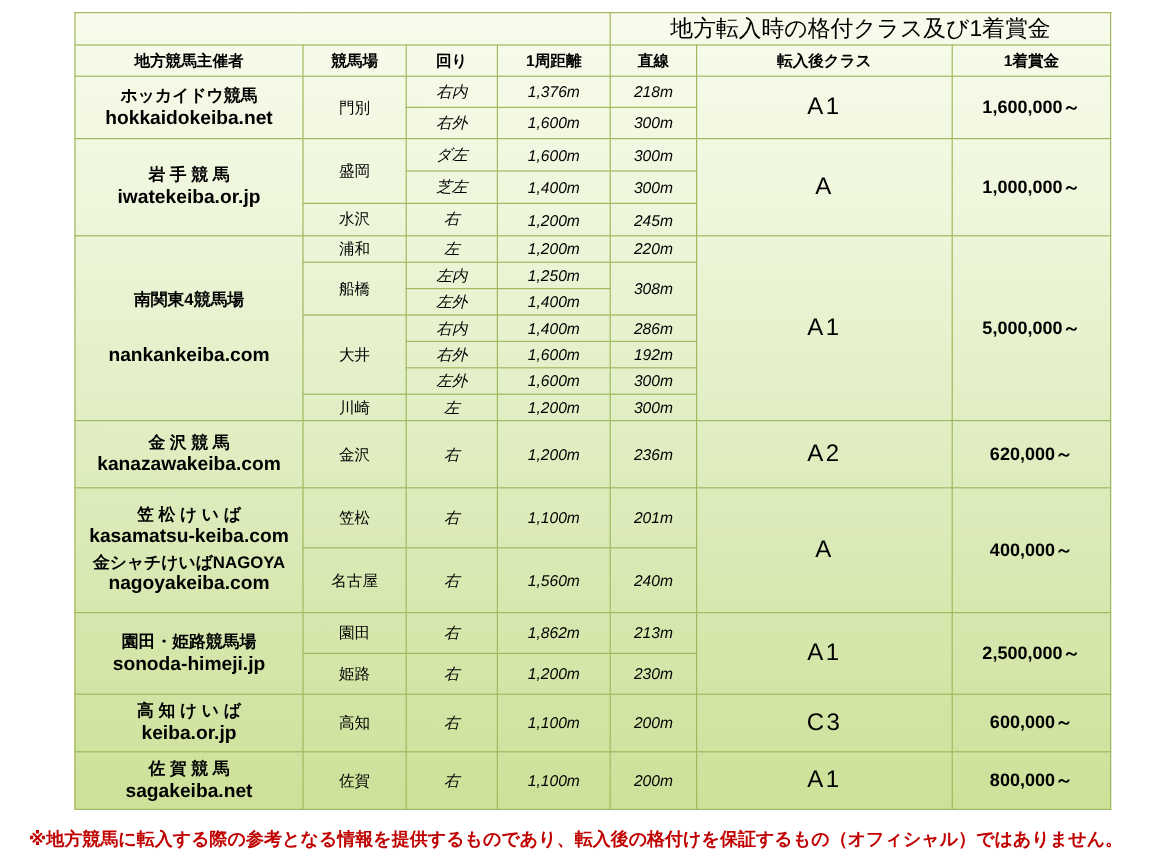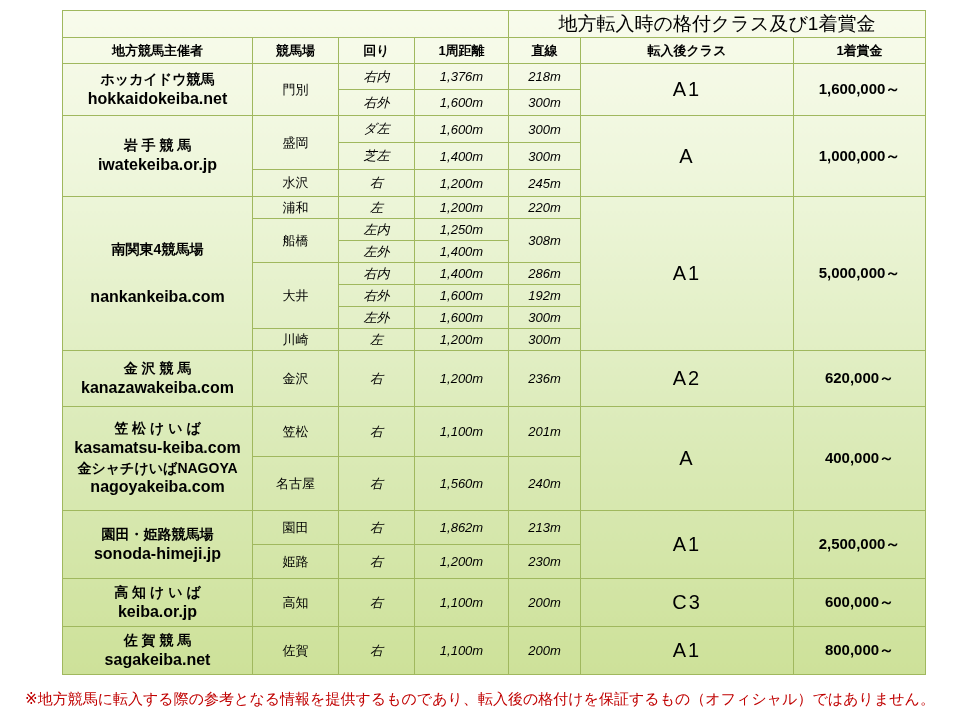--- a/index.html
+++ b/index.html
@@ -41,21 +41,21 @@
   .track { font-size: 13px; }
   .val   { font-size: 13px; font-style: italic; }
   .grade { font-size: 20px; letter-spacing: 2px; font-weight: normal; }
   .prize { font-size: 15px; font-weight: bold; }
   .footnote {
     position: absolute;
     top: 690px; left: 0;
     width: 960px;
     text-align: center;
     color: #c00000;
-    font-weight: normal;
+    font-weight: bold;
     font-size: 15px;
     white-space: nowrap;
   }
 </style>
 </head>
 <body>
 
 <div class="table-wrap">
 <table class="keiba">
   <colgroup>

